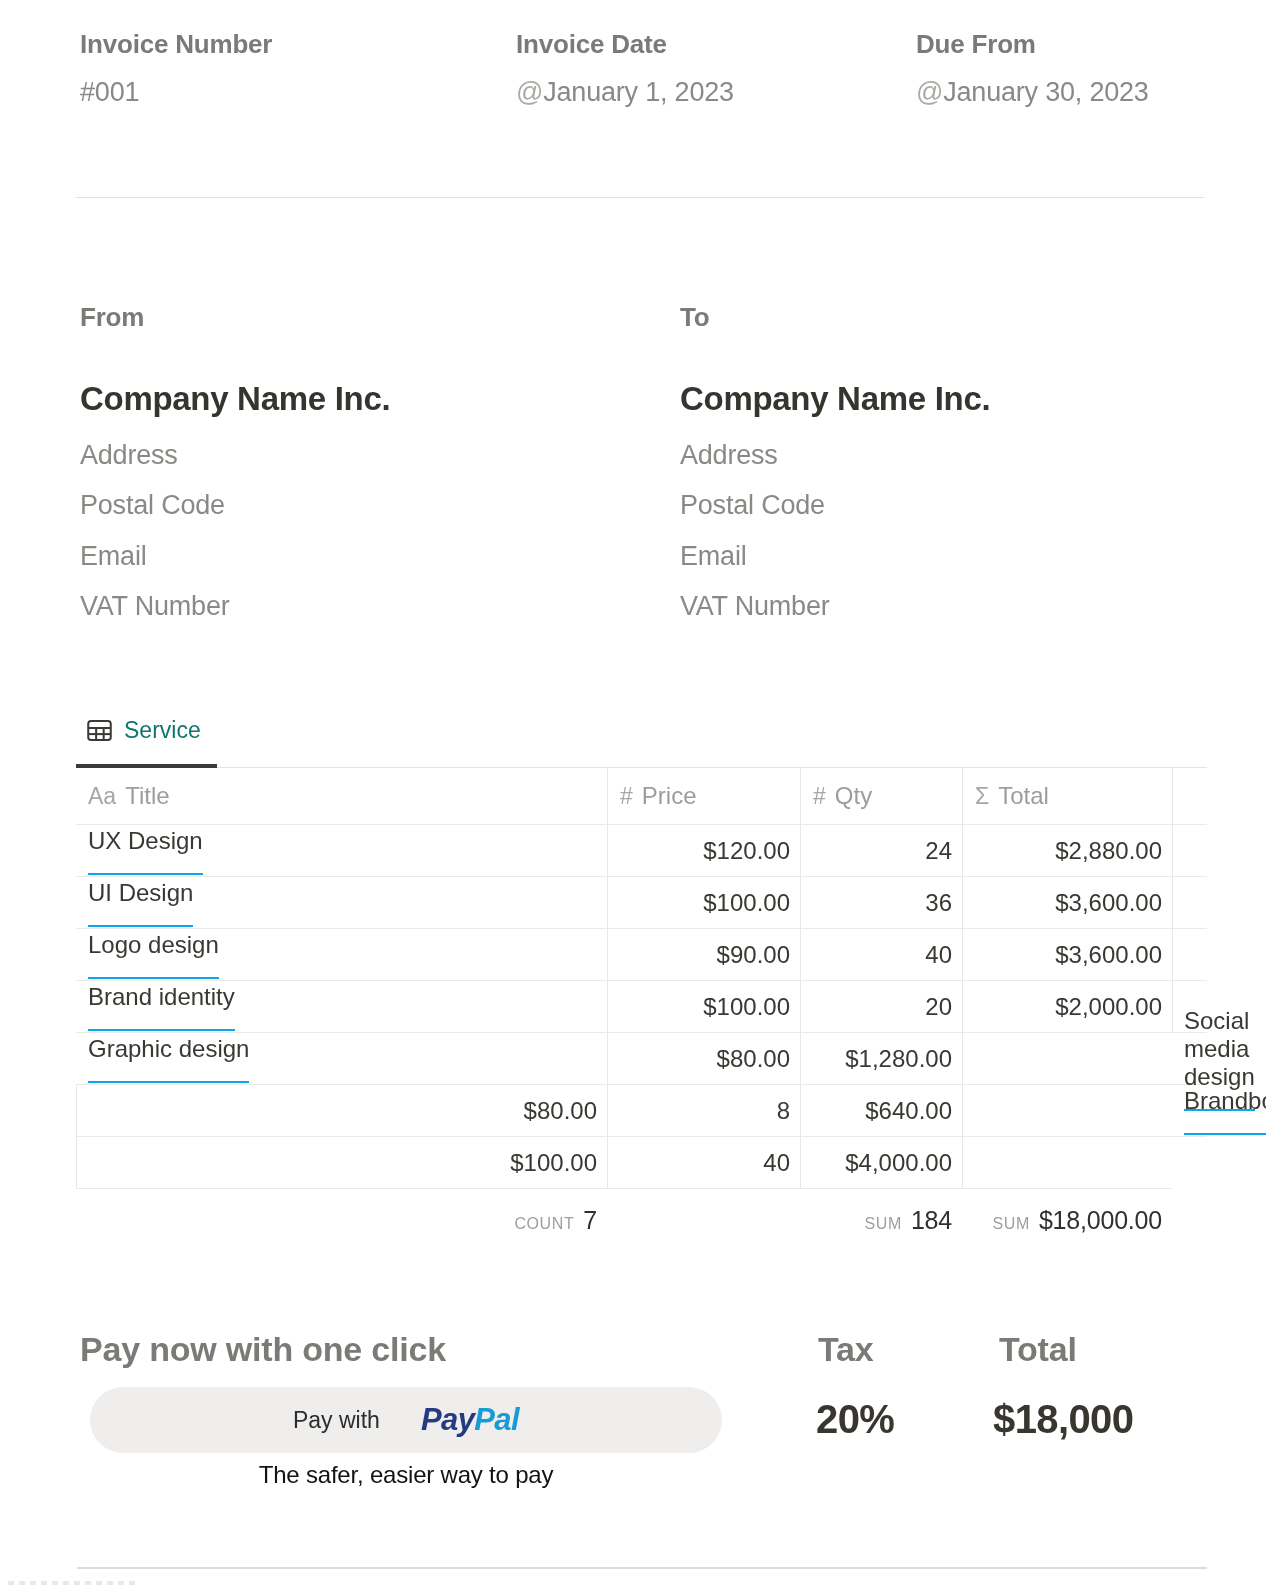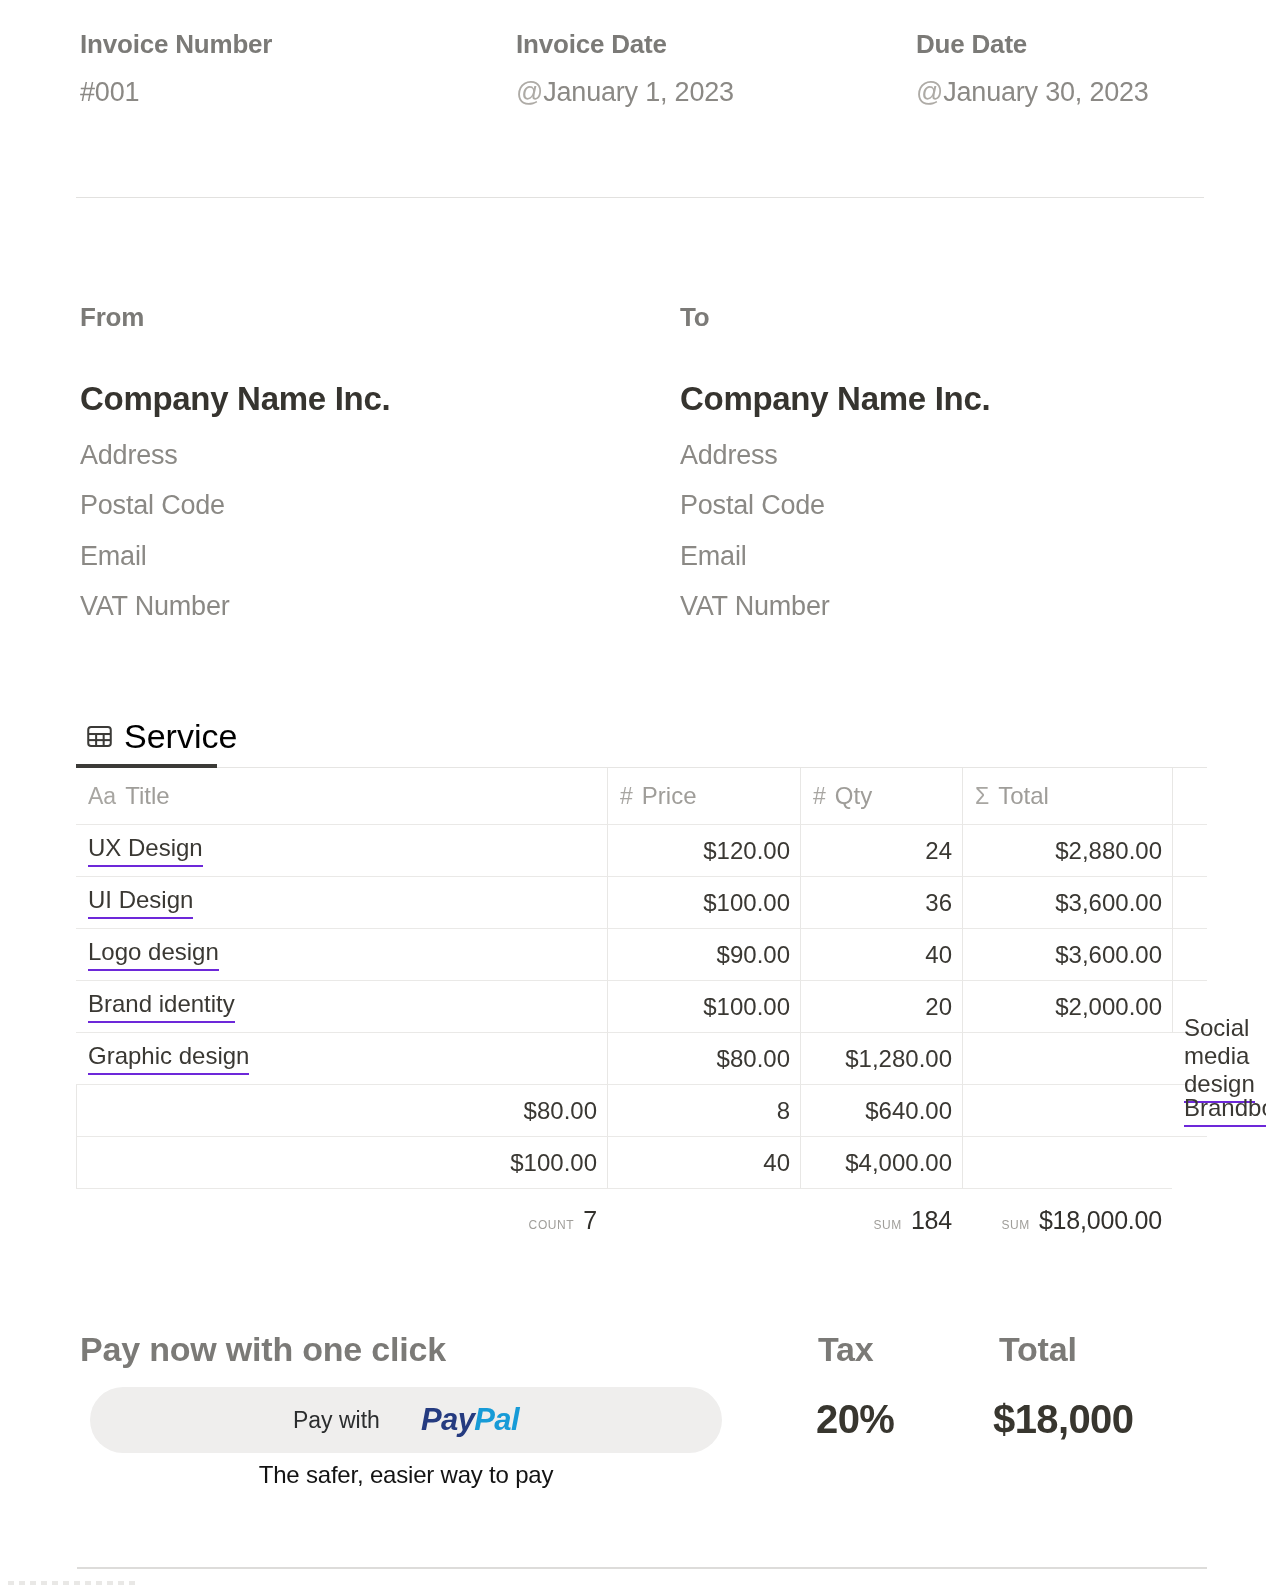--- a/index.html
+++ b/index.html
@@ -17,39 +17,39 @@
   .divider-top { position:absolute; left:76px; top:197px; width:1128px; height:1px; background:#e2e1df; }
   
   .party { position:absolute; top:302px; }
   .party .plabel { font-size:26px; font-weight:700; color:#7b7a77; letter-spacing:-0.2px; }
   .party .company { margin-top:47px; font-size:33px; font-weight:700; color:#36342f; letter-spacing:-0.3px; }
   .party .lines { margin-top:12px; }
   .party .line { height:50.5px; display:flex; align-items:center; font-size:27px; color:#8b8985; letter-spacing:-0.2px; }
   
   .tab { position:absolute; left:86px; top:717px; display:flex; align-items:center; gap:11px; cursor:pointer; }
   .tab svg { width:27px; height:27px; display:block; }
-  .tab .tab-label { font-size:34px; font-weight:500; color:#000000; }
+  .tab .tab-label { font-size:23px; font-weight:500; color:#0f766e; }
   .tab-underline-dark { position:absolute; left:76px; top:764px; width:141px; height:4px; background:#3b3a37; z-index:2; }
   .tab-strip-line { position:absolute; left:76px; top:767px; width:1131px; height:1px; background:#e6e5e3; }
   
   .db-table { position:absolute; left:76px; top:768px; display:grid;
               grid-template-columns:531px 193px 162px 210px 35px; }
   .cell { border-bottom:1px solid #eae9e7; display:flex; align-items:center; font-size:24px; }
   .cell.vline { border-left:1px solid #e8e7e5; }
   .cell.head { height:57px; color:#9f9d99; font-weight:400; }
   .cell.body { height:52px; color:#3a3833; }
   .cell.c0 { padding-left:12px; }
   .cell.num { justify-content:flex-end; padding-right:10px; }
   .col-icon { color:#a8a6a2; margin-right:9px; font-size:23px; }
-  .title-link { border-bottom:2px solid #6d28d9; padding-bottom:3px; cursor:pointer; }
+  .title-link { border-bottom:2px solid #0ea5e9; padding-bottom:18px; cursor:pointer; }
   
   .summary { position:absolute; left:76px; top:1198px; display:grid;
              grid-template-columns:531px 193px 162px 210px 35px; height:42px; }
   .sum-cell { display:flex; justify-content:flex-end; align-items:baseline; gap:9px; padding-right:10px; padding-top:8px; }
-  .sum-label { font-size:12px; color:#a09e9a; letter-spacing:0.6px; }
+  .sum-label { font-size:16px; color:#a09e9a; letter-spacing:0.6px; }
   .sum-value { font-size:25px; color:#32302c; letter-spacing:-0.2px; }
   
   .pay-head { position:absolute; top:1330px; font-size:34px; font-weight:700; color:#7b7a77; letter-spacing:-0.2px; }
   .paypal-btn { position:absolute; left:90px; top:1387px; width:632px; height:66px;
                 border:none; border-radius:33px; background:#efeeed; cursor:pointer;
                 display:flex; align-items:center; justify-content:center; gap:13px;
                 font-family:"Liberation Sans","DejaVu Sans",sans-serif; }
   .pw-text { font-size:23px; color:#2b2d2e; }
   .pp-logo { font-size:31px; font-weight:700; font-style:italic; letter-spacing:-0.6px;margin-left:28px; }
   .pp-navy { color:#253b80; }
@@ -69,21 +69,21 @@
 
   <div class="meta-col" style="left:80px">
     <div class="mlabel">Invoice Number</div>
     <div class="mvalue">#001</div>
   </div>
   <div class="meta-col" style="left:516px">
     <div class="mlabel">Invoice Date</div>
     <div class="mvalue"><span class="at-prefix">@</span><span>January 1, 2023</span></div>
   </div>
   <div class="meta-col" style="left:916px">
-    <div class="mlabel">Due Date</div>
+    <div class="mlabel">Due From</div>
     <div class="mvalue"><span class="at-prefix">@</span><span>January 30, 2023</span></div>
   </div>
 
   <div class="divider-top"></div>
 
   <div class="party" style="left:80px">
     <div class="plabel">From</div>
     <div class="company">Company Name Inc.</div>
     <div class="lines">
       <div class="line">Address</div>

